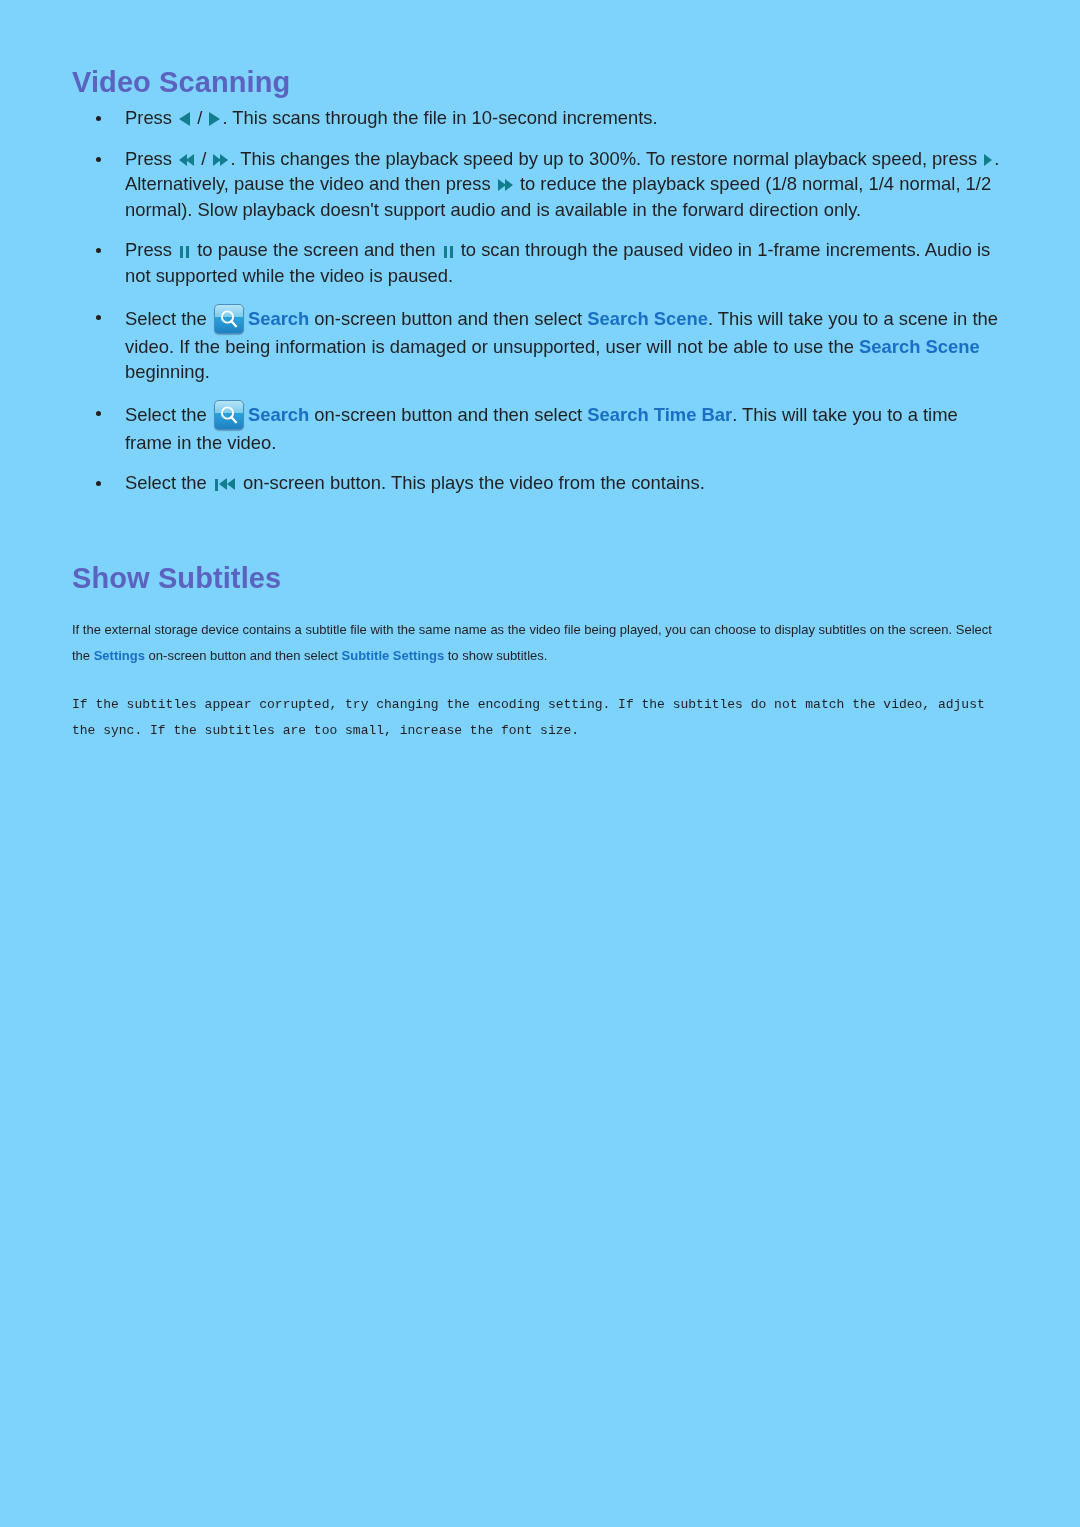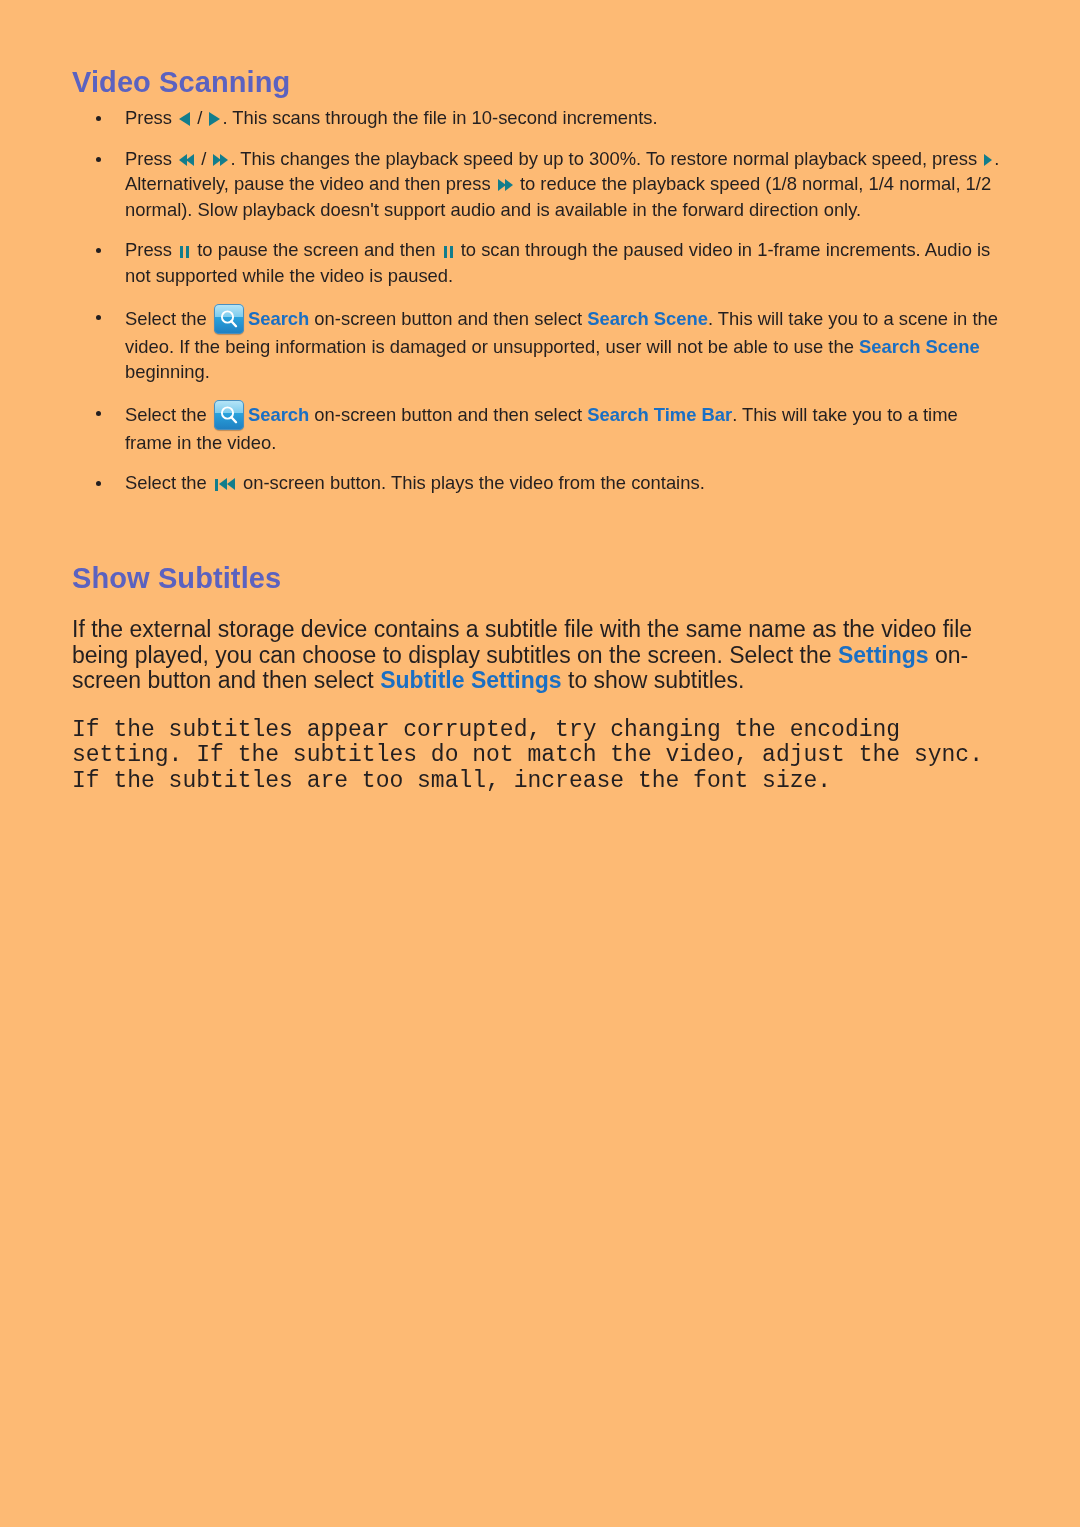--- a/index.html
+++ b/index.html
@@ -13,21 +13,21 @@
     font-family: "Liberation Sans", sans-serif;
     color: #231f20;
     -webkit-font-smoothing: antialiased;
   }
   .page {
     position: relative;
     width: 1080px;
     height: 1527px;
     box-sizing: border-box;
     padding: 0 72px;
-    background: #fdba74;
+    background: #7dd3fc;
   }
   h1.section-heading {
     font-size: 29px;
     font-weight: bold;
     color: #5b62c0;
     margin: 0;
     letter-spacing: 0.1px;
   }
   #video-scanning-heading { padding-top: 66px; }
   #show-subtitles-heading { padding-top: 66px; }
@@ -52,21 +52,21 @@
     position: absolute;
     left: 24px;
     top: 11px;
     width: 5px;
     height: 5px;
     border-radius: 50%;
     background: #231f20;
   }
 
   p.para {
-    font-size: 23px;
+    font-size: 13px;
     line-height: 25.6px;
     margin: 22px 0 0 0;
     color: #231f20;
   }
   p.para.second { margin-top: 24px; font-family: Liberation Mono, monospace; }
 
   .ui-ref {
     color: #1a6fc4;
     font-weight: bold;
   }

